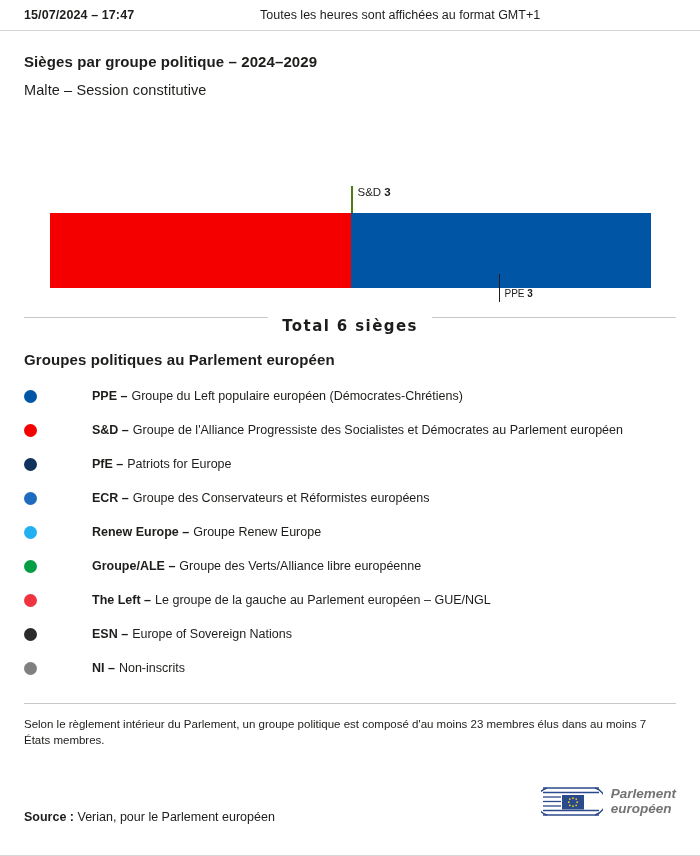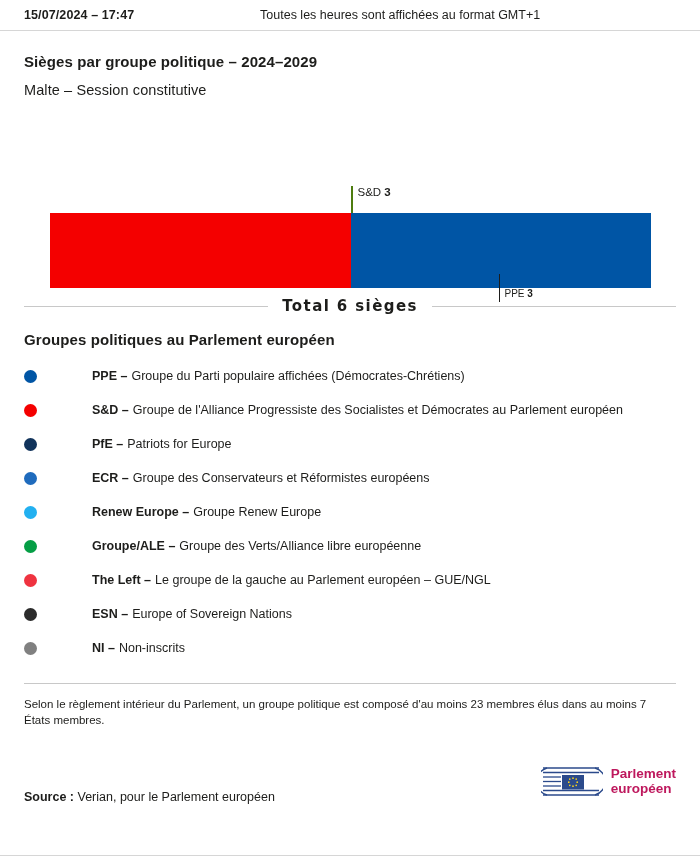--- a/index.html
+++ b/index.html
@@ -99,22 +99,21 @@
     border-left: 1px solid #1d1d1b;
     height: 28px;
     box-sizing: border-box;
     line-height: 40px;
   }
   .label-top b, .label-bottom b { font-weight: bold; }
 
   
   .total-row {
     display: flex;
-    align-items: center;
-    margin-top: 2px;
+    margin-top: 22px;
   }
   .total-row .rule {
     flex: 1;
     height: 1px;
     background: #c8c8c8;
   }
   .total-text {
     font-size: 15px;
     font-weight: bold;
     letter-spacing: 1.4px;
@@ -182,23 +181,24 @@
     align-items: center;
     margin-bottom: 4px;
   }
   .logo-emblem {
     width: 62px;
     height: 38px;
     margin-right: 8px;
   }
   .logo-text {
     font-size: 13.5px;
-    color: #be185d;
+    color: #737373;
     line-height: 15px;
     font-weight: bold;
+    font-style: italic;
   }
   .logo-text span { display: block; }
   .bottom-rule {
     position: absolute;
     left: 0;
     right: 0;
     bottom: 0;
     height: 1px;
     background: #d6d6d6;
   }
@@ -240,21 +240,21 @@
       <div class="rule"></div>
       <div class="total-text">Total 6 sièges</div>
       <div class="rule"></div>
     </div>
 
     <div class="legend-title">Groupes politiques au Parlement européen</div>
     <div class="legend-list" id="legend-list">
         <div class="legend-item">
           <span class="legend-dot" style="background: rgb(0, 85, 165);"></span>
           <span class="legend-abbr">PPE –</span>
-          <span class="legend-desc">Groupe du Parti populaire affichées (Démocrates-Chrétiens)</span>
+          <span class="legend-desc">Groupe du Left populaire européen (Démocrates-Chrétiens)</span>
         </div>
         <div class="legend-item">
           <span class="legend-dot" style="background: rgb(244, 0, 0);"></span>
           <span class="legend-abbr">S&amp;D –</span>
           <span class="legend-desc">Groupe de l'Alliance Progressiste des Socialistes et Démocrates au Parlement européen</span>
         </div>
         <div class="legend-item">
           <span class="legend-dot" style="background: rgb(17, 51, 91);"></span>
           <span class="legend-abbr">PfE –</span>
           <span class="legend-desc">Patriots for Europe</span>

